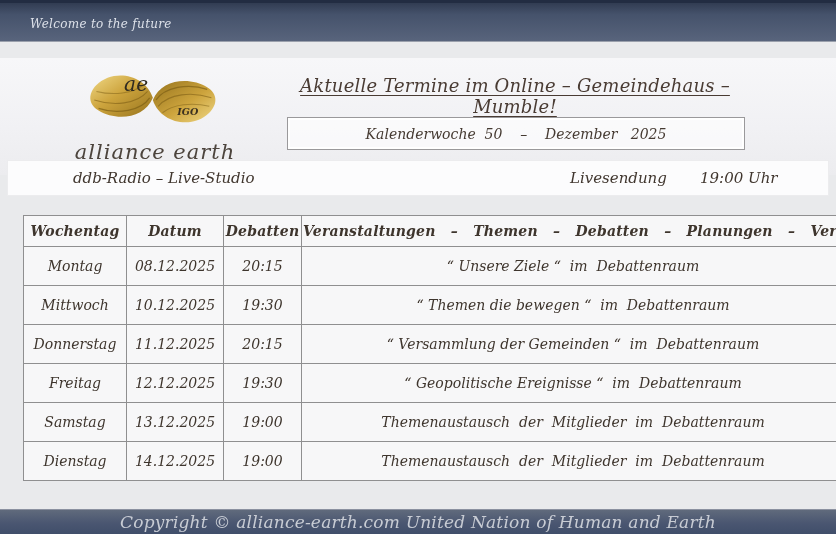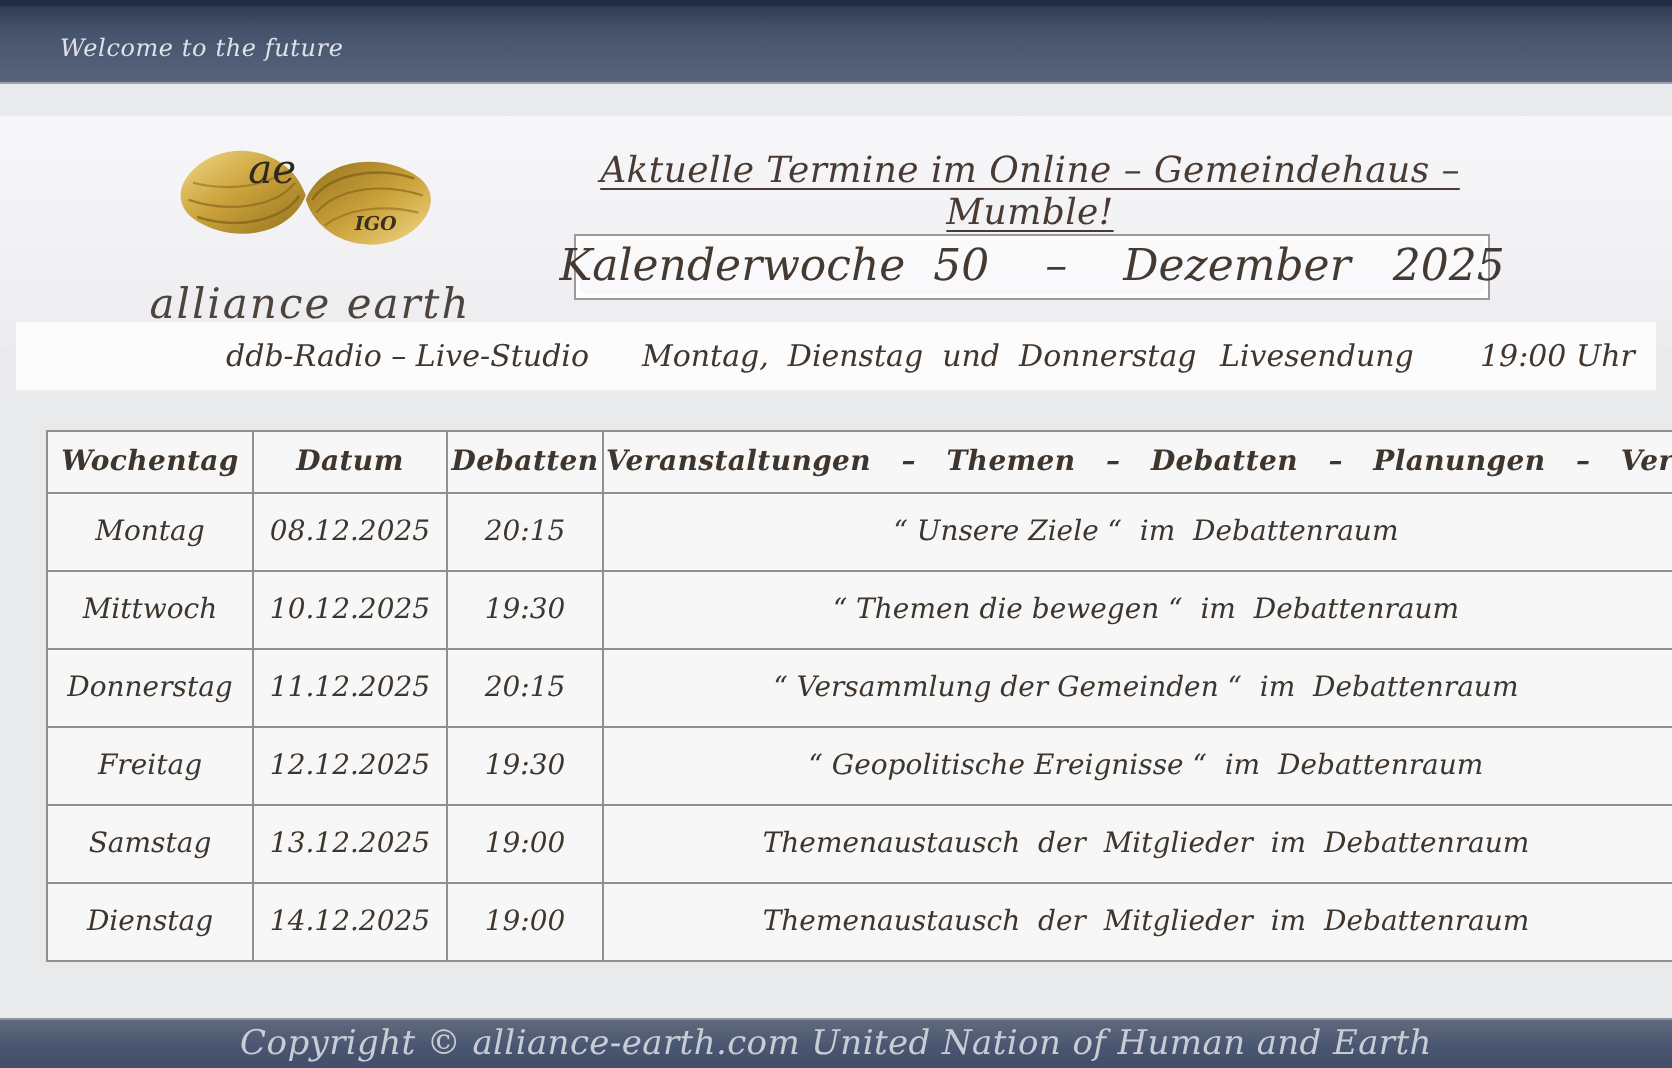--- a/index.html
+++ b/index.html
@@ -36,29 +36,29 @@
   .title{
     position:absolute;left:285px;top:17px;width:460px;
     text-align:center;font-style:italic;font-size:18px;color:#493b33;
     text-decoration:underline;text-underline-offset:3px;letter-spacing:.2px;
   }
   .kw-box{
     position:absolute;left:287px;top:59px;width:456px;height:31px;
     border:1px solid #9a999b;background:rgba(252,252,253,.75);
     box-shadow:inset 0 0 0 2px rgba(255,255,255,.9);
     display:flex;align-items:center;justify-content:center;
-    font-style:italic;font-size:22px;color:#453a32;white-space:pre;text-align:center;
+    font-style:italic;font-size:14px;color:#453a32;white-space:pre;text-align:center;
   }
   
   .radio-strip{
     position:absolute;left:7px;right:7px;top:160px;height:36px;
     background:#fcfcfd;border:1px solid #ececee;box-sizing:border-box;
     font-style:italic;font-size:15px;color:#40362e;
   }
-  .radio-strip span{position:absolute;top:8px;white-space:pre;margin-left:40px;}
+  .radio-strip span{position:absolute;top:8px;white-space:pre;}
   .radio-studio{left:65px;}
   .radio-days{left:273px;}
   .radio-live{left:562px;font-style:italic;}
   .radio-time{left:692px;}
   
   .sched{
     position:absolute;left:7px;top:215px;width:822px;
     border-collapse:collapse;table-layout:fixed;
     background:#f7f7f8;
     margin-left:16px;
@@ -126,21 +126,20 @@
 
     <div class="title">Aktuelle Termine im Online – Gemeindehaus – Mumble!</div>
 
     <div class="kw-box">
       <span>Kalenderwoche  50    –    Dezember   2025</span>
     </div>
   </div>
 
   <div class="radio-strip">
     <span class="radio-studio">ddb-Radio – Live-Studio</span>
-    <span class="radio-days">Montag,  Dienstag  und  Donnerstag</span>
     <span class="radio-live">Livesendung</span>
     <span class="radio-time">19:00 Uhr</span>
   </div>
 
   <table class="sched">
     <colgroup>
         <col class="c1">
         <col class="c2">
         <col class="c3">
         <col class="c4">

